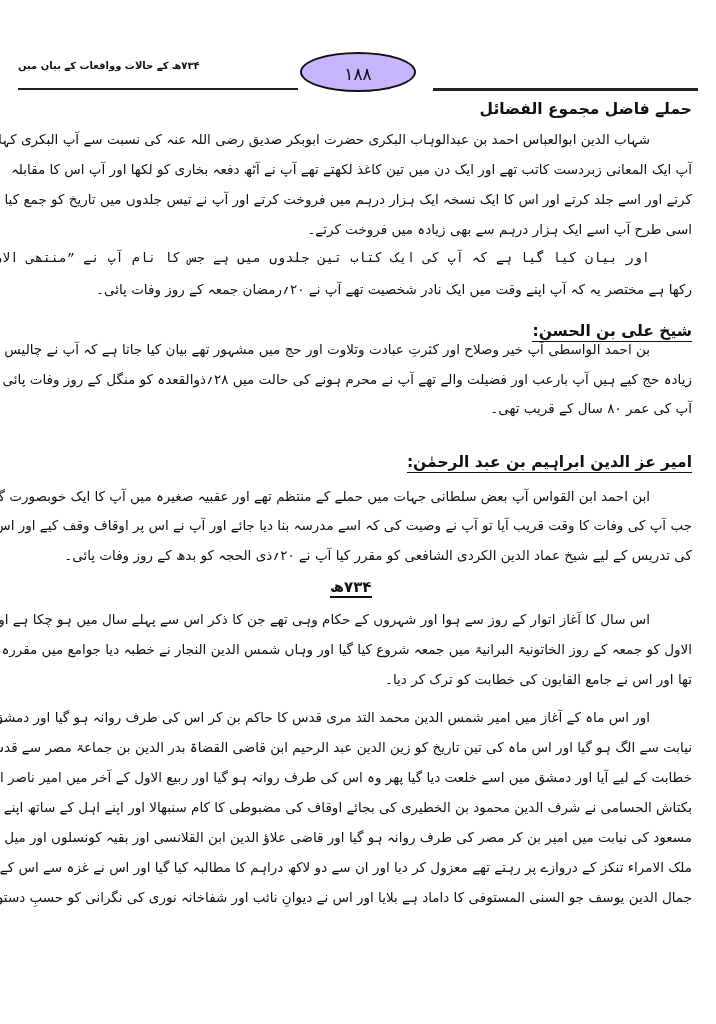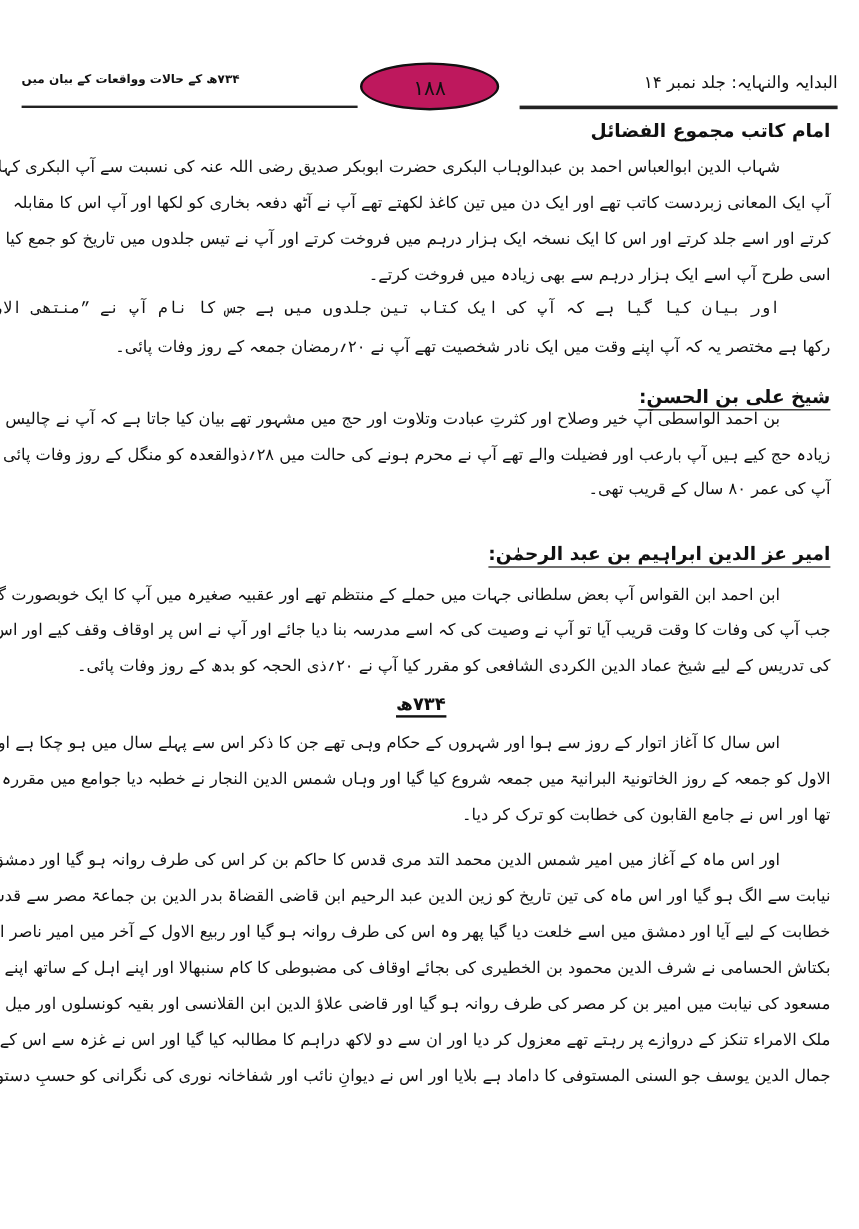--- a/index.html
+++ b/index.html
@@ -6,45 +6,44 @@
   body { width: 716px; height: 1024px; position: relative; overflow: hidden;
          font-family: "DejaVu Sans", sans-serif; color: #111; }
   .page { position: absolute; left: 0; top: 0; width: 716px; height: 1024px; }
   .header { position: absolute; top: 52px; left: 18px; width: 680px; height: 44px; }
   .hdr-left { position: absolute; left: 0; top: 8px; width: 275px; font-size: 10px; text-align: left; direction: rtl; font-weight: bold; }
   .hdr-right { position: absolute; right: 0; top: 8px; width: 240px; font-size: 14px; text-align: right; direction: rtl; }
   .hdr-rule-l { position: absolute; left: 0; top: 36px; width: 280px; border-top: 2px solid #222; }
   .hdr-rule-r { position: absolute; right: 0; top: 36px; width: 265px; border-top: 3px solid #222; }
   .page-num { position: absolute; left: 282px; top: 0; width: 116px; height: 40px;
               border: 2px solid #111; border-radius: 50%; text-align: center; line-height: 40px;
-              font-size: 17px; box-sizing: border-box; background: #be185d; }
+              font-size: 17px; box-sizing: border-box; background: #c4b5fd; }
   .body { position: absolute; top: 100px; left: 30px; width: 662px; direction: rtl; }
   .line { position: absolute; right: 0; width: 662px; font-size: 13.5px; line-height: 18px; white-space: nowrap; text-align: justify; text-align-last: justify; direction: rtl; }
   .line.last { text-align-last: right; }
   .line.indent { padding-right: 42px; box-sizing: border-box; }
   .heading { position: absolute; right: 0; font-size: 15.5px; font-weight: bold; white-space: nowrap; direction: rtl; }
   .heading.ul { border-bottom: 1.5px solid #111; padding-bottom: 1px; }
   .year { position: absolute; left: 300px; width: 70px; text-align: left; font-size: 15px; font-weight: bold; direction: rtl; }
   .year span { border-bottom: 2px solid #111; }
 </style>
 </head>
 <body>
 
 <div class="page">
 
   <div class="header">
-    <div class="hdr-right">البدایہ والنہایہ: جلد نمبر ۱۴</div>
     <div class="hdr-rule-r"></div>
     <div class="page-num">۱۸۸</div>
     <div class="hdr-left">۷۳۴ھ کے حالات وواقعات کے بیان میں</div>
     <div class="hdr-rule-l"></div>
   </div>
 
   <div class="body">
-    <div class="heading" style="top:0px;">امام کاتب مجموع الفضائل</div>
+    <div class="heading" style="top:0px;">حملے فاضل مجموع الفضائل</div>
 
     <div class="line indent" style="top:30px;">شہاب الدین ابوالعباس احمد بن عبدالوہاب البکری حضرت ابوبکر صدیق رضی اللہ عنہ کی نسبت سے آپ البکری کہلاتے ہیں</div>
     <div class="line" style="top:60px;margin-left:12px;">آپ ایک المعانی زبردست کاتب تھے اور ایک دن میں تین کاغذ لکھتے تھے آپ نے آٹھ دفعہ بخاری کو لکھا اور آپ اس کا مقابلہ</div>
     <div class="line" style="top:90px;">کرتے اور اسے جلد کرتے اور اس کا ایک نسخہ ایک ہزار درہم میں فروخت کرتے اور آپ نے تیس جلدوں میں تاریخ کو جمع کیا ہے</div>
     <div class="line last" style="top:120px;">اسی طرح آپ اسے ایک ہزار درہم سے بھی زیادہ میں فروخت کرتے۔</div>
 
     <div class="line indent" style="top:150px;font-family:Liberation Mono, monospace;">اور بیان کیا گیا ہے کہ آپ کی ایک کتاب تین جلدوں میں ہے جس کا نام آپ نے ”منتھی الارب فی علم الادب“</div>
     <div class="line last" style="top:180px;">رکھا ہے مختصر یہ کہ آپ اپنے وقت میں ایک نادر شخصیت تھے آپ نے ۲۰؍رمضان جمعہ کے روز وفات پائی۔</div>
 
     <div class="heading ul" style="top:222px;">شیخ علی بن الحسن:</div>

